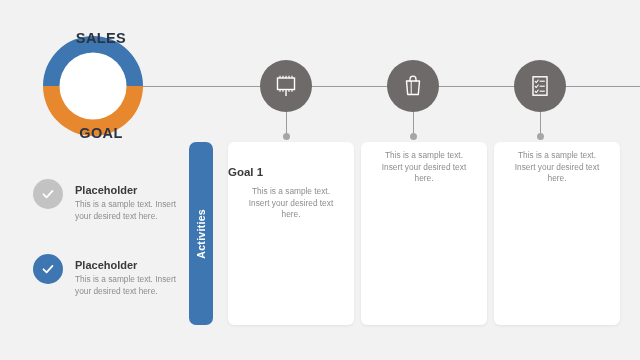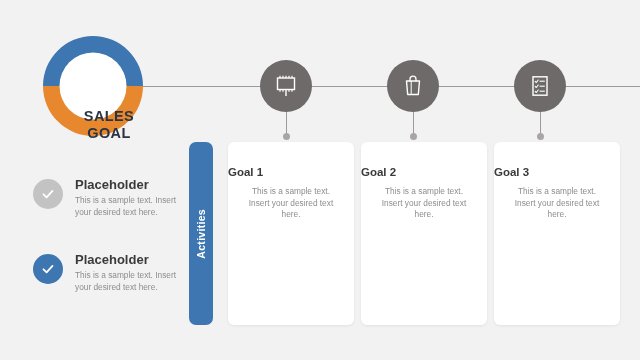--- a/index.html
+++ b/index.html
@@ -36,27 +36,27 @@
   .donut-wrap {
     position: absolute;
     left: 37px;
     top: 30px;
     width: 112px;
     height: 112px;
   }
   .donut-svg { display: block; }
   .donut-label {
     position: absolute;
-    left: 16px; top: 0;
+    left: 8px; top: 0;
     width: 112px;
     height: 112px;
     display: flex;
     flex-direction: column;
     align-items: center;
-    justify-content: flex-end;
+    justify-content: space-between;
     pointer-events: none;
   }
   .donut-label span {
     display: block;
     font-size: 14.5px;
     font-weight: bold;
     color: #2b3442;
     letter-spacing: 0.4px;
     line-height: 17px;
     text-align: center;
@@ -167,24 +167,24 @@
     flex: 0 0 30px;
     display: flex;
     align-items: center;
     justify-content: center;
     margin-top: 2px;
   }
   .ph-check.grey { background: #c3c3c3; }
   .ph-check.blue { background: #3d76b0; }
   .ph-text { margin-left: 12px; }
   .ph-title {
-    font-size: 13px;
+    font-size: 11px;
     font-weight: bold;
     color: #3a3a3a;
-    margin: 0 0 3px 0;
+    margin: 7px 0 3px 0;
   }
   .ph-body {
     font-size: 8.3px;
     line-height: 11.5px;
     color: #8d8d8d;
     margin: 0;
     max-width: 104px;
   }
 </style>
 </head>
@@ -266,25 +266,23 @@
 
   <div class="activities-bar">
     <span class="vtext">Activities</span>
   </div>
 
   <div class="card" id="card-1">
     <div class="card-title">Goal 1</div>
     <div class="card-body">This is a sample text. Insert your desired text here.</div>
   </div>
   <div class="card" id="card-2">
-    <div class="card-title">Goal 2</div>
     <div class="card-body">This is a sample text. Insert your desired text here.</div>
   </div>
   <div class="card" id="card-3">
-    <div class="card-title">Goal 3</div>
     <div class="card-body">This is a sample text. Insert your desired text here.</div>
   </div>
 
   <div class="placeholder" id="placeholder-1">
     <div class="ph-check grey">
       <svg width="16" height="16" viewBox="0 0 16 16">
         <path d="M3.5 8.3 L6.6 11.3 L12.5 4.9" fill="none" stroke="#ffffff" stroke-width="1.8" stroke-linecap="round" stroke-linejoin="round"></path>
       </svg>
     </div>
     <div class="ph-text">

